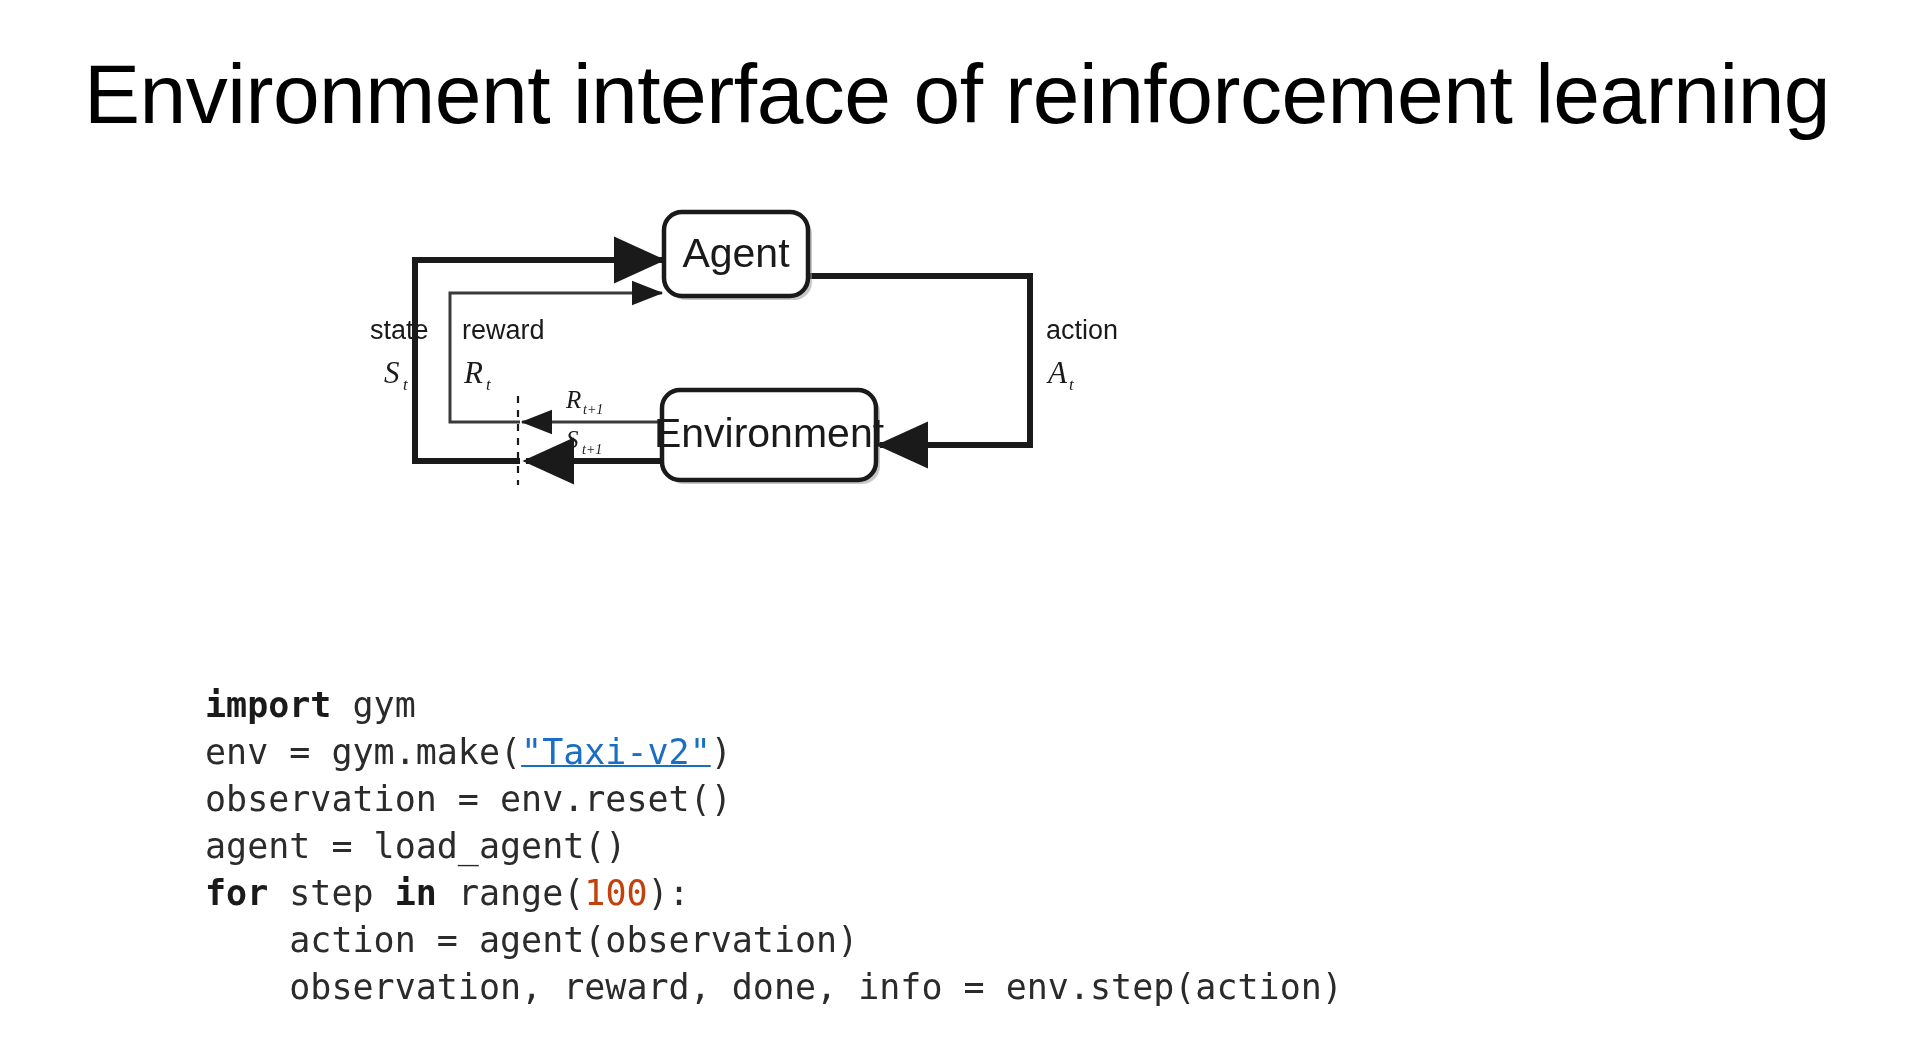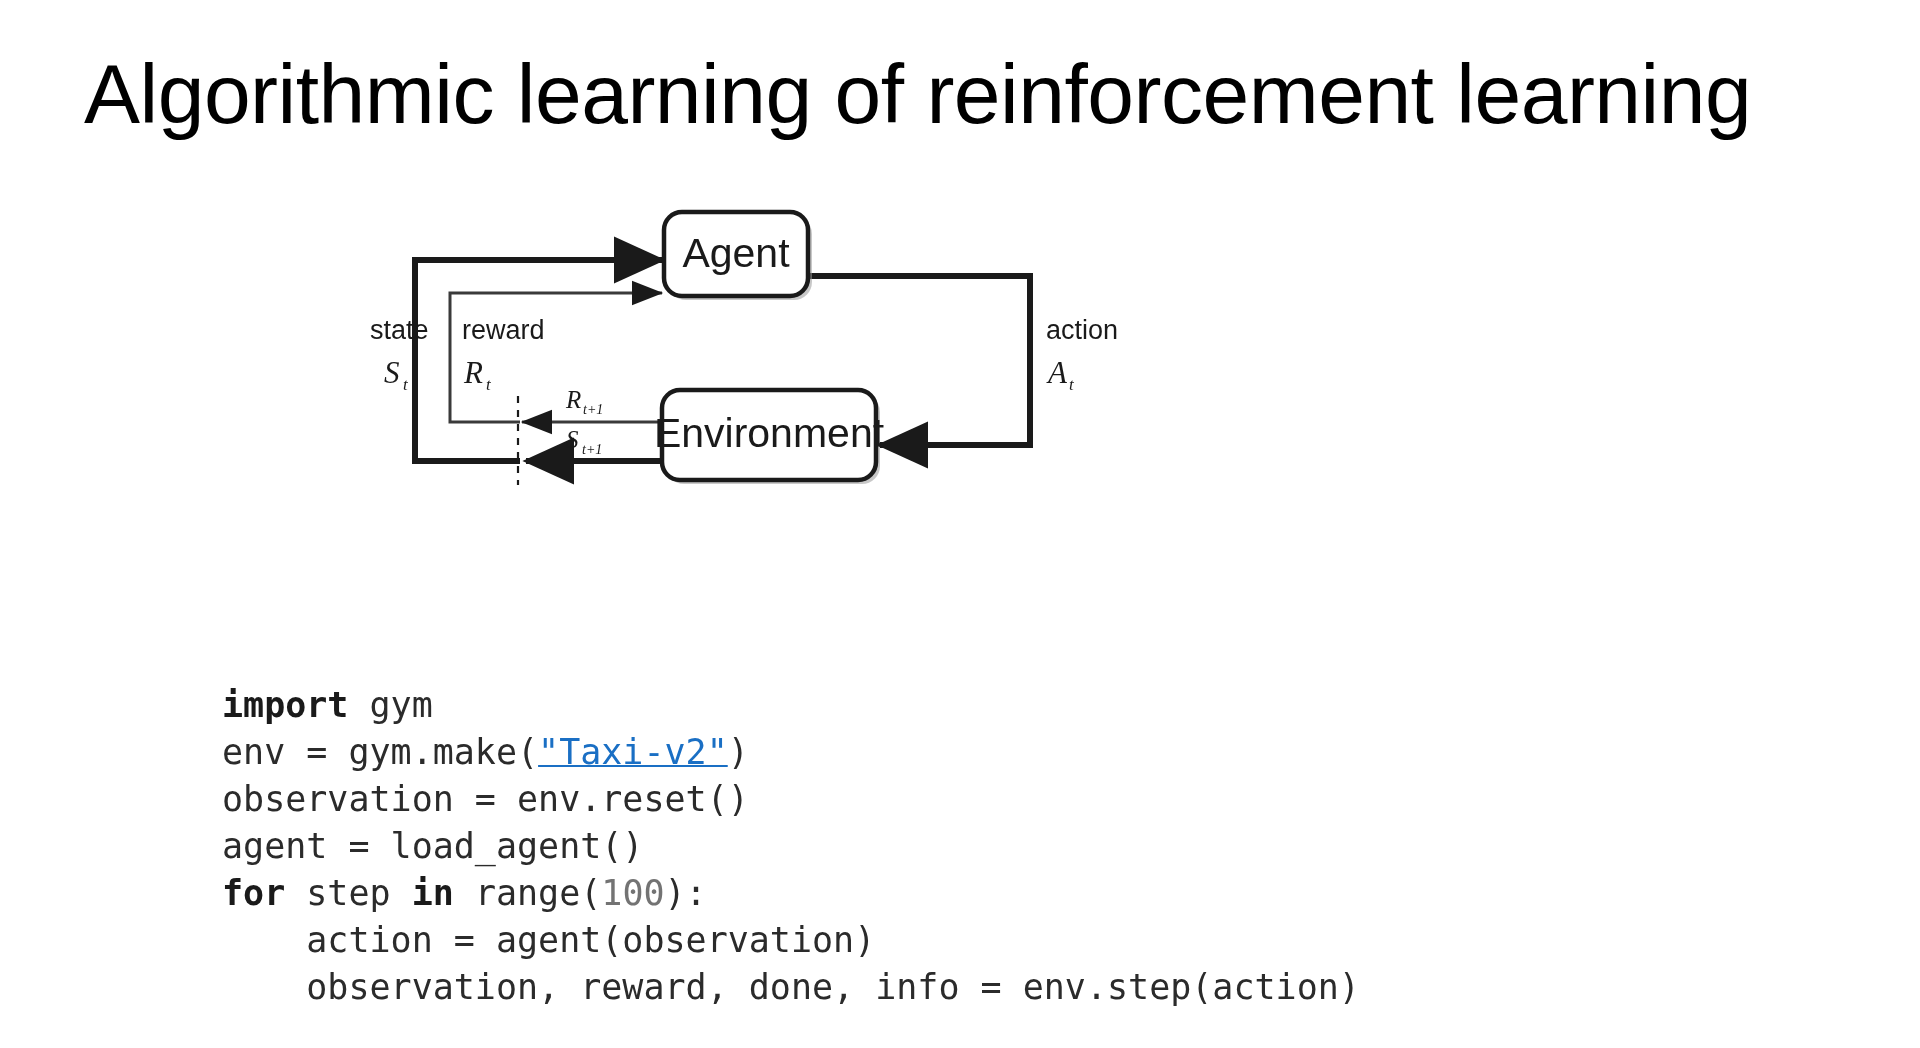--- a/index.html
+++ b/index.html
@@ -113,35 +113,35 @@
   .code-block {
     position: absolute;
     left: 205px;
     top: 682px;
     font-family: "DejaVu Sans Mono", "Liberation Mono", monospace;
     font-size: 35px;
     line-height: 47px;
     color: #2b2b2b;
     white-space: pre;
   }
-  .code-line { white-space: pre; margin-left: 17px; }
+  .code-line { white-space: pre; }
   .kw { font-weight: bold; color: #1a1a1a; }
-  .num { color: #737373; }
+  .num { color: #c2410c; }
   .link {
     color: #1a6fc4;
     text-decoration: underline;
     text-decoration-thickness: 2px;
   }
 </style>
 </head>
 <body>
 
 <div class="slide">
 
-  <div class="slide-title">Algorithmic learning of reinforcement learning</div>
+  <div class="slide-title">Environment interface of reinforcement learning</div>
 
   <div class="diagram">
     <svg viewBox="0 0 1000 330" xmlns="http://www.w3.org/2000/svg">
       <defs>
         <marker id="arrowThick" markerWidth="9" markerHeight="9" refX="8" refY="4.5" orient="auto" markerUnits="strokeWidth">
           <path d="M0,0.6 L8.6,4.5 L0,8.4 z" fill="#1a1a1a"></path>
         </marker>
         <marker id="arrowThin" markerWidth="11" markerHeight="11" refX="10" refY="5.5" orient="auto" markerUnits="strokeWidth">
           <path d="M0,1.4 L10.4,5.5 L0,9.6 z" fill="#1a1a1a"></path>
         </marker>

